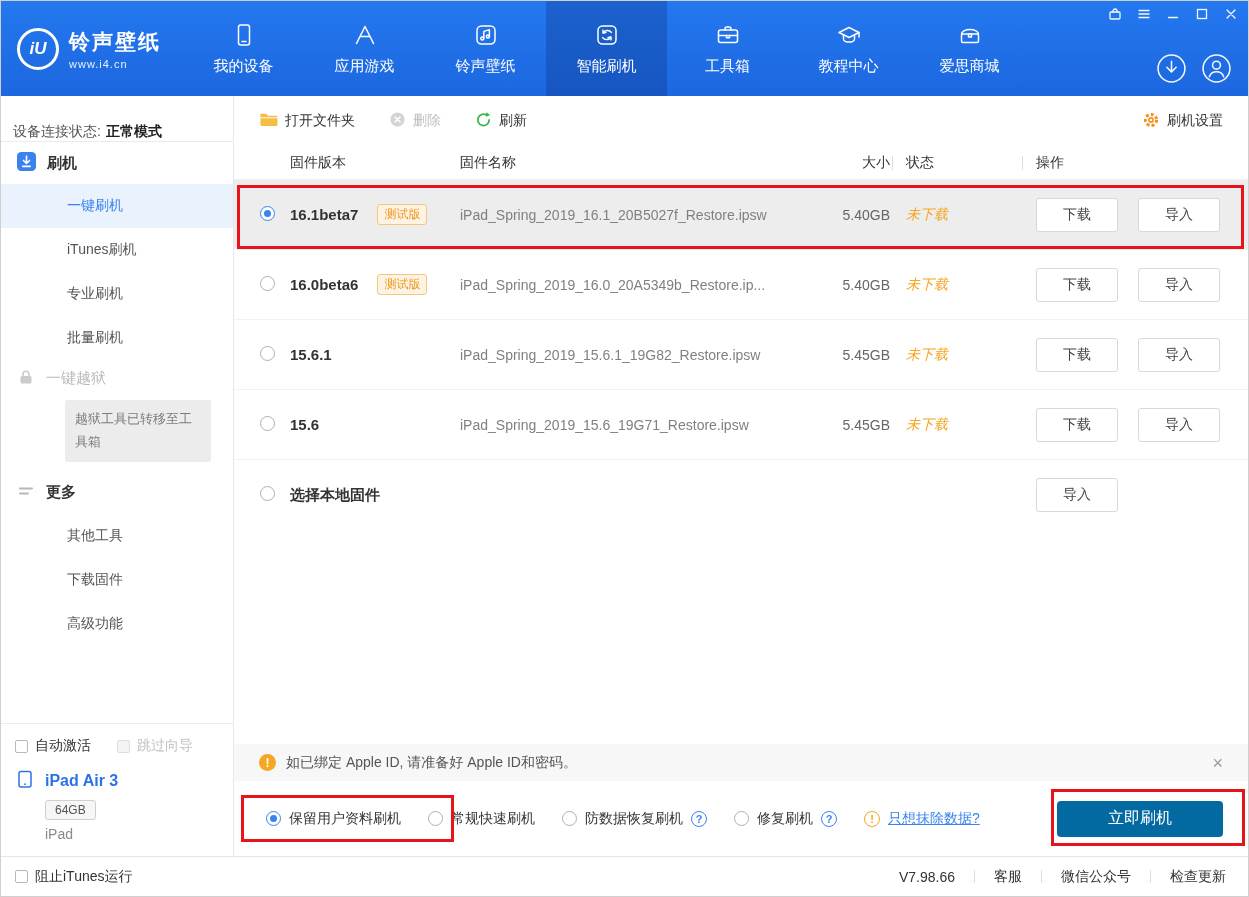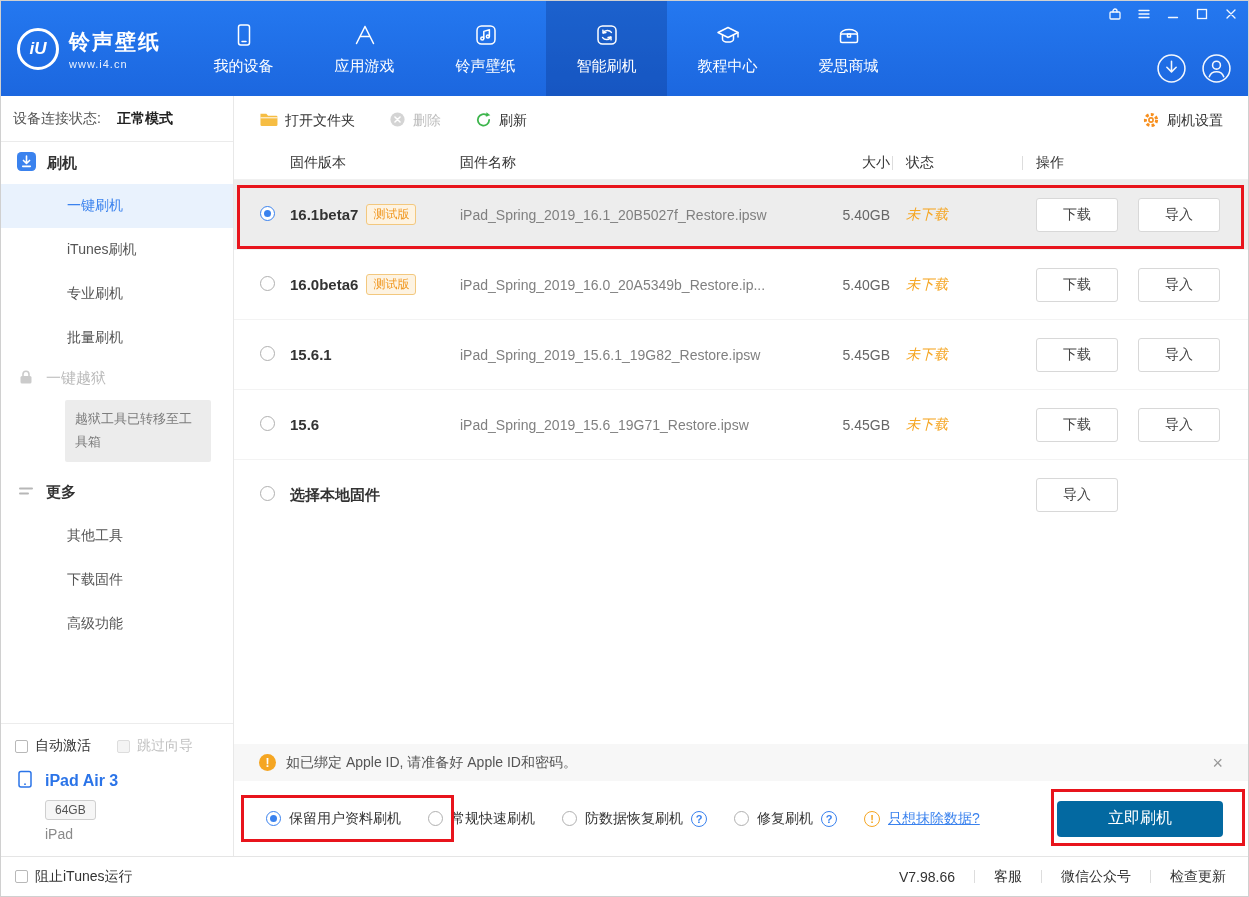--- a/index.html
+++ b/index.html
@@ -25,22 +25,22 @@
   .win-ctrls { position:absolute; top:6px; right:10px; display:flex; gap:15px; align-items:center; }
   .win-ctrls svg { display:block; fill:none; stroke:#fff; stroke-width:1.3; stroke-linecap:round; opacity:.95; cursor:pointer; }
   .hdr-circles { position:absolute; right:16px; bottom:12px; display:flex; gap:14px; }
   .hdr-circles svg { display:block; fill:none; stroke:#fff; stroke-width:1.5; stroke-linecap:round; stroke-linejoin:round; opacity:.95; cursor:pointer; }
 
   
   .bod { flex:1 1 auto; display:flex; min-height:0; }
 
   
   .sb { width:233px; flex:0 0 233px; border-right:1px solid #e8e8e8; display:flex; flex-direction:column; background:#fff; }
-  .sb-status { height:46px; display:flex; align-items:center; padding:0 12px; border-bottom:1px solid #ebebeb;
-               font-size:14px; color:#555; gap:16px; }
+  .sb-status { height:46px; display:flex; align-items:flex-end; padding:0 12px; border-bottom:1px solid #ebebeb;
+               font-size:14px; color:#555; gap:5px; }
   .sb-status b { color:#222; }
   .sb-group { height:42px; display:flex; align-items:center; gap:11px; padding:0 16px; font-size:15px; color:#333; font-weight:bold; }
   .sb-group.dim { color:#b9b9b9; font-weight:normal; height:36px; }
   .sb-item { height:44px; display:flex; align-items:center; padding-left:66px; font-size:14px; color:#555; cursor:pointer; }
   .sb-item.sel { background:#e9f2fd; color:#3a82ee; }
   .sb-note { margin:4px 8px 10px 64px; width:146px; background:#ececec; color:#7c7c7c; font-size:13px;
              line-height:1.75; padding:8px 10px; border-radius:2px; }
   .sb-bottom { margin-top:auto; border-top:1px solid #ececec; padding:13px 14px 6px; display:flex; gap:26px; align-items:center; }
   .cbrow { display:flex; align-items:center; gap:7px; font-size:14px; color:#333; cursor:pointer; }
   .cbrow.dis { color:#c2c2c2; }
@@ -67,21 +67,21 @@
   .h-status,.c-status { padding-left:16px; }
   .h-act,.c-actions { padding-left:16px; }
   .hsep::before { content:""; position:absolute; left:0; top:50%; transform:translateY(-50%); width:1px; height:14px; background:#ddd; }
   .h-status.hsep::before,.h-act.hsep::before { left:2px; }
 
   .t-row { height:70px; border-bottom:1px solid #f3f3f3; font-size:14px; }
   .t-row.hl { background:#ededed; }
   .radio { width:15px; height:15px; border-radius:50%; border:1px solid #b0b0b0; background:#fff; position:relative; display:inline-block; flex:0 0 15px; cursor:pointer; }
   .radio.sel { border-color:#3a82ee; }
   .radio.sel::after { content:""; position:absolute; inset:3px; border-radius:50%; background:#3a82ee; }
-  .c-ver { display:flex; align-items:center; gap:8px; }
+  .c-ver { display:flex; align-items:center; gap:19px; }
   .ver { font-size:15px; font-weight:bold; color:#333; }
   .badge { font-size:12px; color:#f0961e; background:#fdf3e2; border:1px solid #f3c playful; }
   .badge { font-size:12px; color:#f0961e; background:#fdf3e2; border:1px solid #f3c87e; border-radius:3px; padding:1px 6px; }
   .c-name { color:#808080; overflow:hidden; white-space:nowrap; text-overflow:ellipsis; padding-right:10px; }
   .c-size { color:#666; text-align:right; }
   .c-status { color:#f5a623;font-style:italic; }
   .c-actions { display:flex; gap:20px; }
   .btn { min-width:82px; height:34px; border:1px solid #d8d8d8; background:#fff; border-radius:3px;
          font-size:14px; color:#444; cursor:pointer; font-family:inherit; }
   .spacer { flex:1 1 auto; }
@@ -162,20 +162,31 @@
         <span class="nav-icon">
           <svg width="26" height="26" viewBox="0 0 26 26">
               <rect x="4" y="4" width="18" height="18" rx="4.5"></rect>
               <path d="M17.4 10.4 A5 5 0 0 0 9.1 10.9"></path>
               <path d="M8.6 15.6 A5 5 0 0 0 16.9 15.1"></path>
               <path d="M8.9 8.2 l0.3 2.8 2.7-0.6"></path>
               <path d="M17.1 17.8 l-0.3-2.8-2.7 0.6"></path>
             </svg>
         </span>
         <span class="lbl">智能刷机</span>
+      </div>
+      <div class="nav-item">
+        <span class="nav-icon">
+          <svg width="26" height="26" viewBox="0 0 26 26">
+              <rect x="3.5" y="8" width="19" height="12.5" rx="2"></rect>
+              <path d="M10 8 V6.8 A1.8 1.8 0 0 1 11.8 5 h2.4 A1.8 1.8 0 0 1 16 6.8 V8"></path>
+              <path d="M3.5 13.5 h19"></path>
+              <path d="M11.5 13.5 v2.2 h3 v-2.2"></path>
+            </svg>
+        </span>
+        <span class="lbl">工具箱</span>
       </div>
       <div class="nav-item">
         <span class="nav-icon">
           <svg width="26" height="26" viewBox="0 0 26 26">
               <path d="M13 5.5 23 10.5 13 15.5 3 10.5 Z"></path>
               <path d="M7.5 13 v4.2 c0 1.6 2.5 2.9 5.5 2.9 s5.5-1.3 5.5-2.9 V13"></path>
               <path d="M23 10.5 v4.5"></path>
             </svg>
         </span>
         <span class="lbl">教程中心</span>

